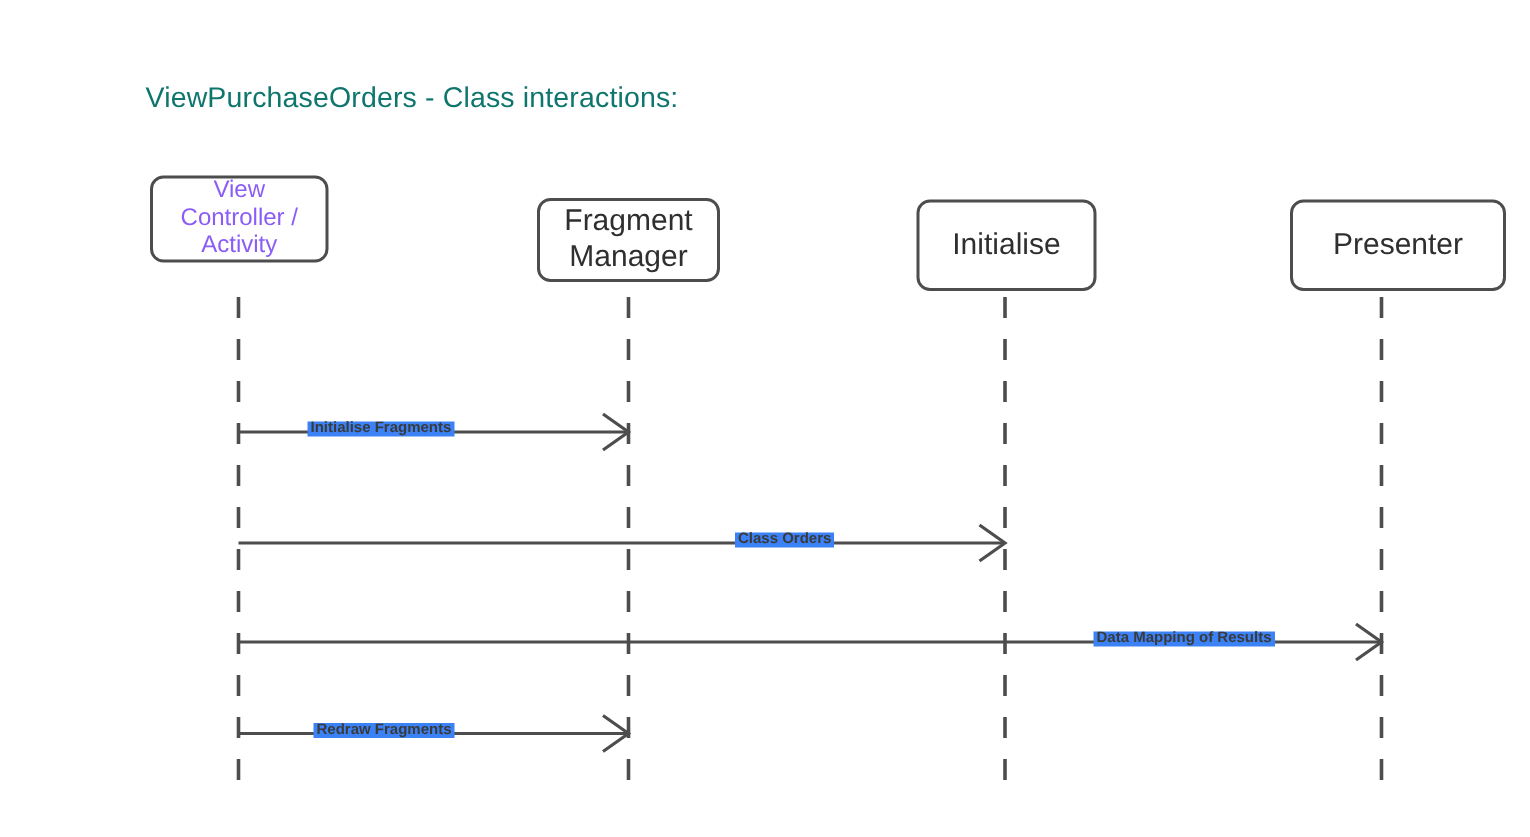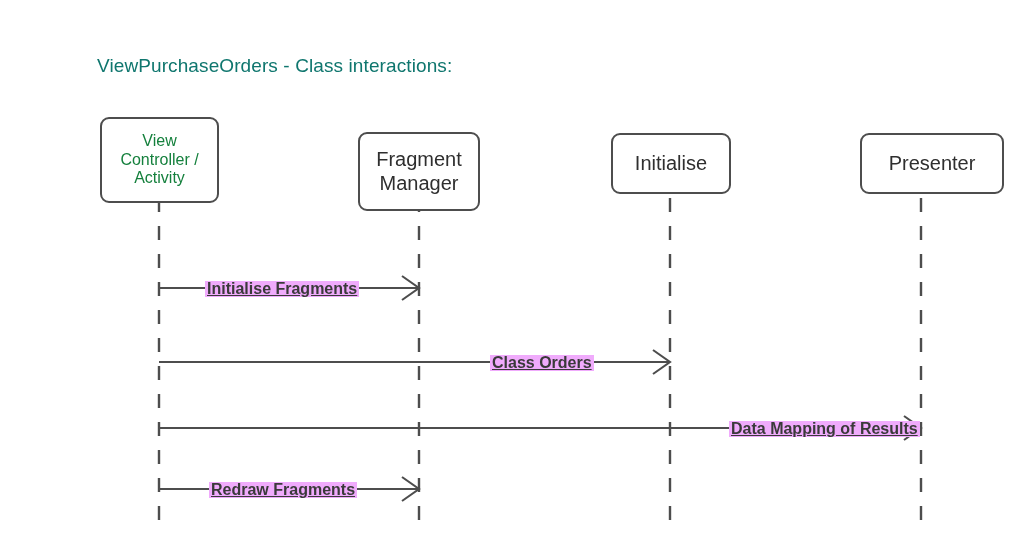--- a/index.html
+++ b/index.html
@@ -40,27 +40,26 @@
     display: flex;
     align-items: center;
     justify-content: center;
     text-align: center;
     color: #2f2f2f;
     line-height: 1.18;
   }
   .msg-label {
     position: absolute;
     font-weight: bold;
-    font-size: 16px;
+    font-size: 10px;
     color: #3a3a3a;
-    background: #f0abfc;
+    background: #3b82f6;
     white-space: nowrap;
     padding: 0 2px;
     line-height: 1;
-    text-decoration: underline;
   }
 </style>
 </head>
 <body>
 
 <div id="diagram-root">
 
   <div class="diagram-title">ViewPurchaseOrders - Class interactions:</div>
 
   <svg id="canvas" viewBox="0 0 1020 558" xmlns="http://www.w3.org/2000/svg">
@@ -84,24 +83,24 @@
           <polyline points="904,416 921,428 904,440" fill="none" stroke="#4d4d4d" stroke-width="2.1" stroke-linecap="butt" stroke-linejoin="miter"></polyline>
         </g>
         <g>
           <line x1="159" x2="419" y1="489" y2="489" stroke="#4d4d4d" stroke-width="1.9"></line>
           <polyline points="402,477 419,489 402,501" fill="none" stroke="#4d4d4d" stroke-width="2.1" stroke-linecap="butt" stroke-linejoin="miter"></polyline>
         </g>
       </g>
   </svg>
 
   <div id="boxes-layer">
-      <div class="lifeline-box" style="left: 100px; top: 117px; width: 119px; height: 86px; font-size: 16px; border-color: rgb(77, 77, 77); color: #15803d;">
+      <div class="lifeline-box" style="left: 100px; top: 117px; width: 119px; height: 58px; font-size: 16px; border-color: rgb(77, 77, 77); color: #8b5cf6;">
         <span>View<br>Controller /<br>Activity</span>
       </div>
-      <div class="lifeline-box" style="left: 358px; top: 132px; width: 122px; height: 79px; font-size: 20px; border-color: rgb(77, 77, 77); color: rgb(47, 47, 47);">
+      <div class="lifeline-box" style="left: 358px; top: 132px; width: 122px; height: 56px; font-size: 20px; border-color: rgb(77, 77, 77); color: rgb(47, 47, 47);">
         <span>Fragment<br>Manager</span>
       </div>
       <div class="lifeline-box" style="left: 611px; top: 133px; width: 120px; height: 61px; font-size: 20px; border-color: rgb(77, 77, 77); color: rgb(47, 47, 47);">
         <span>Initialise</span>
       </div>
       <div class="lifeline-box" style="left: 860px; top: 133px; width: 144px; height: 61px; font-size: 20px; border-color: rgb(77, 77, 77); color: rgb(47, 47, 47);">
         <span>Presenter</span>
       </div>
     </div>
   <div id="labels-layer">

